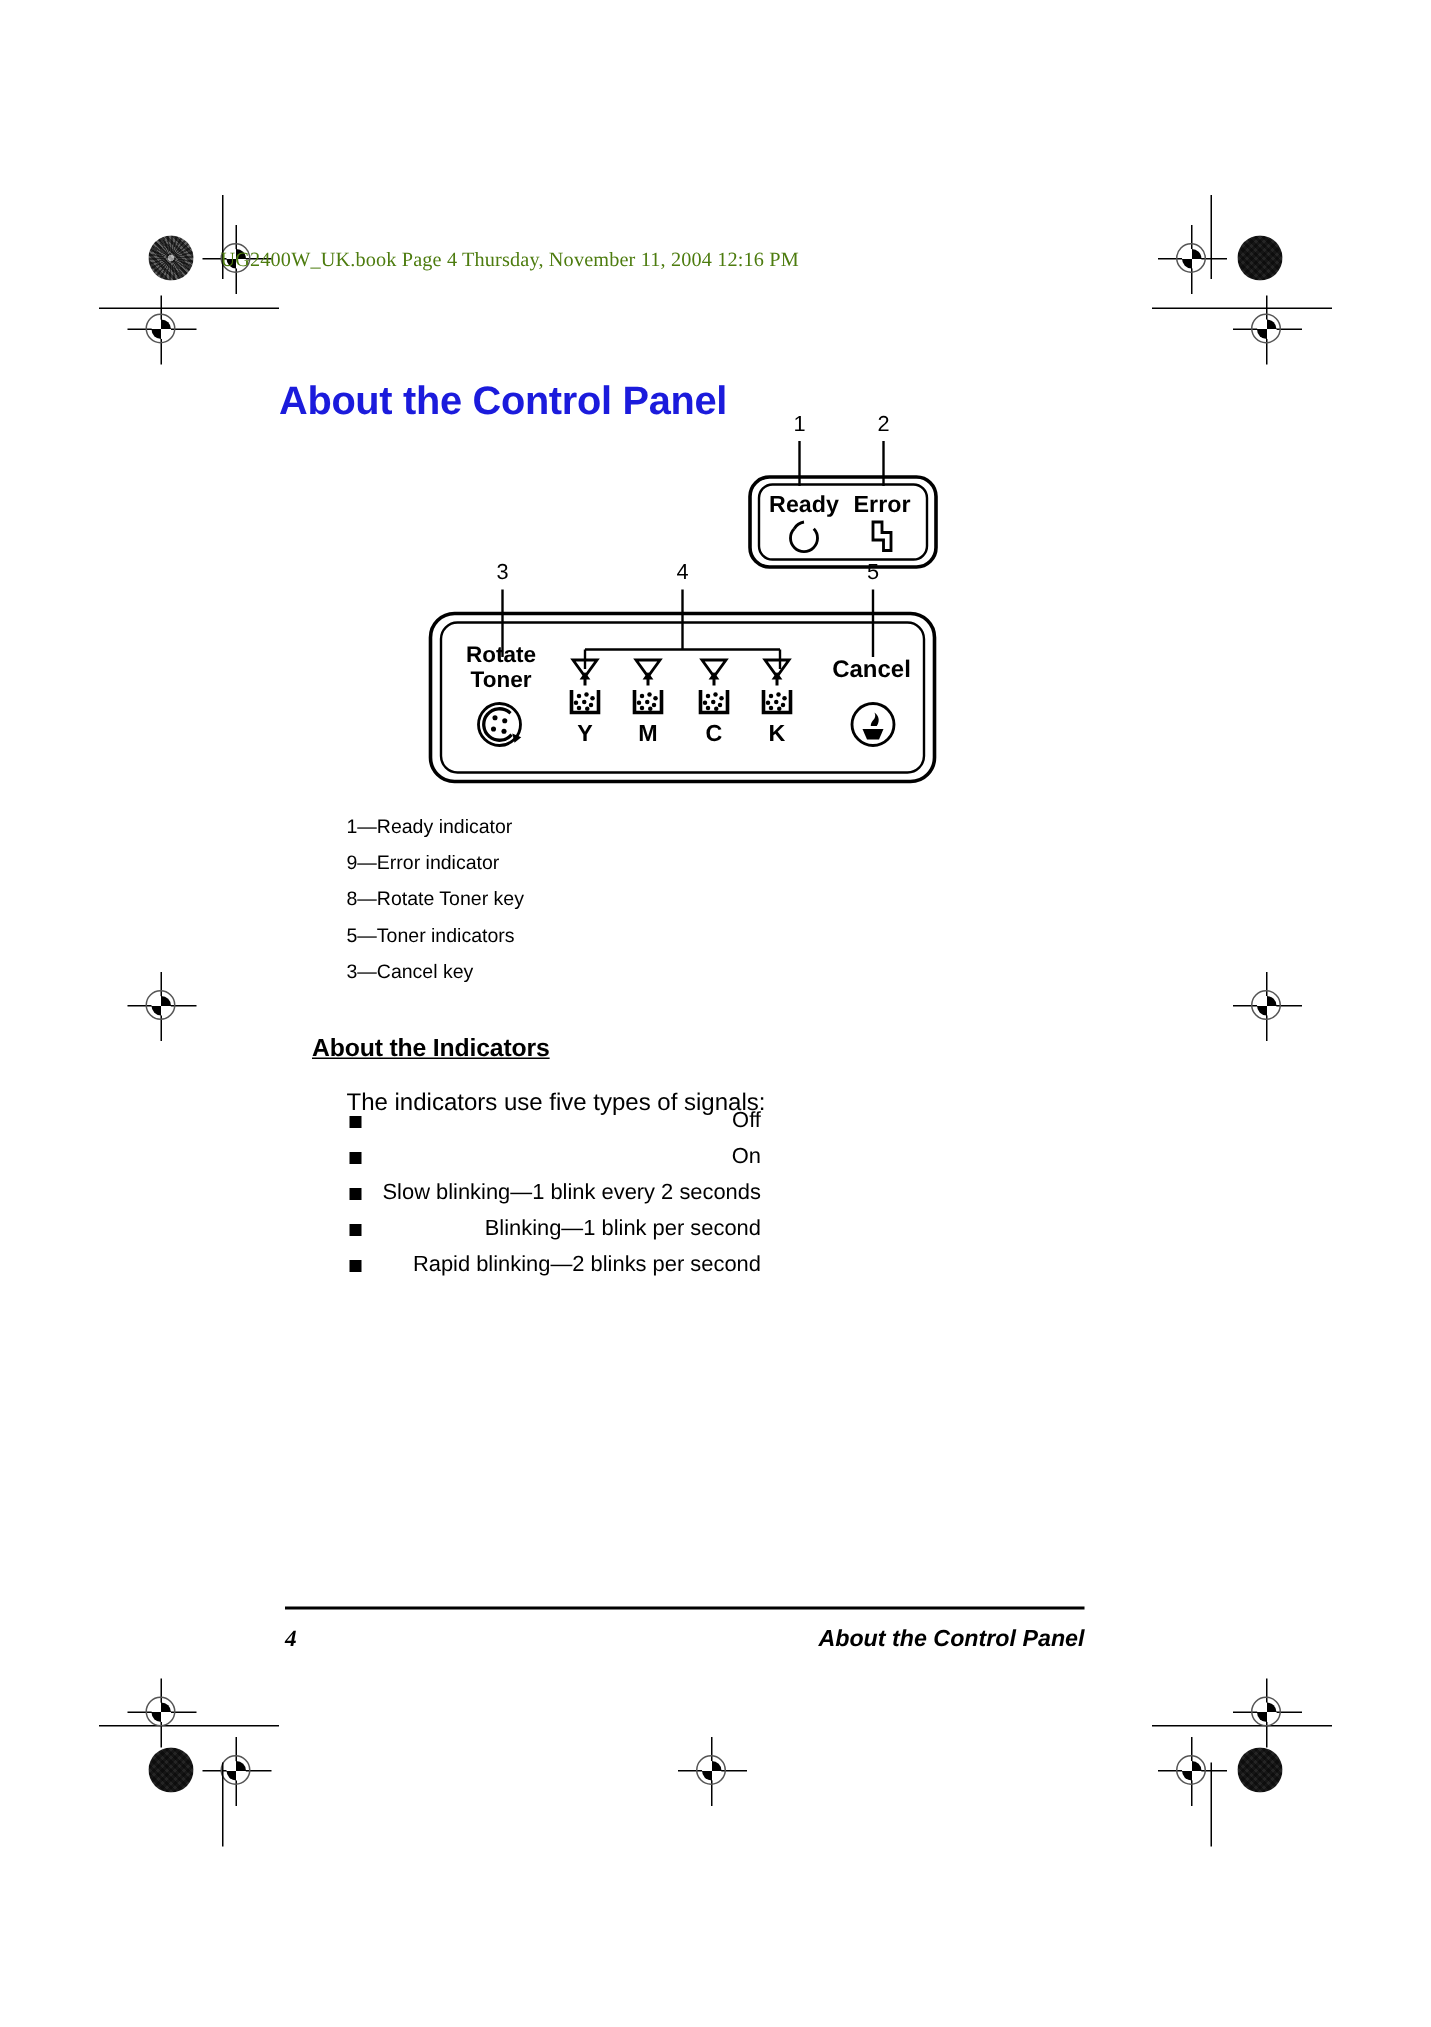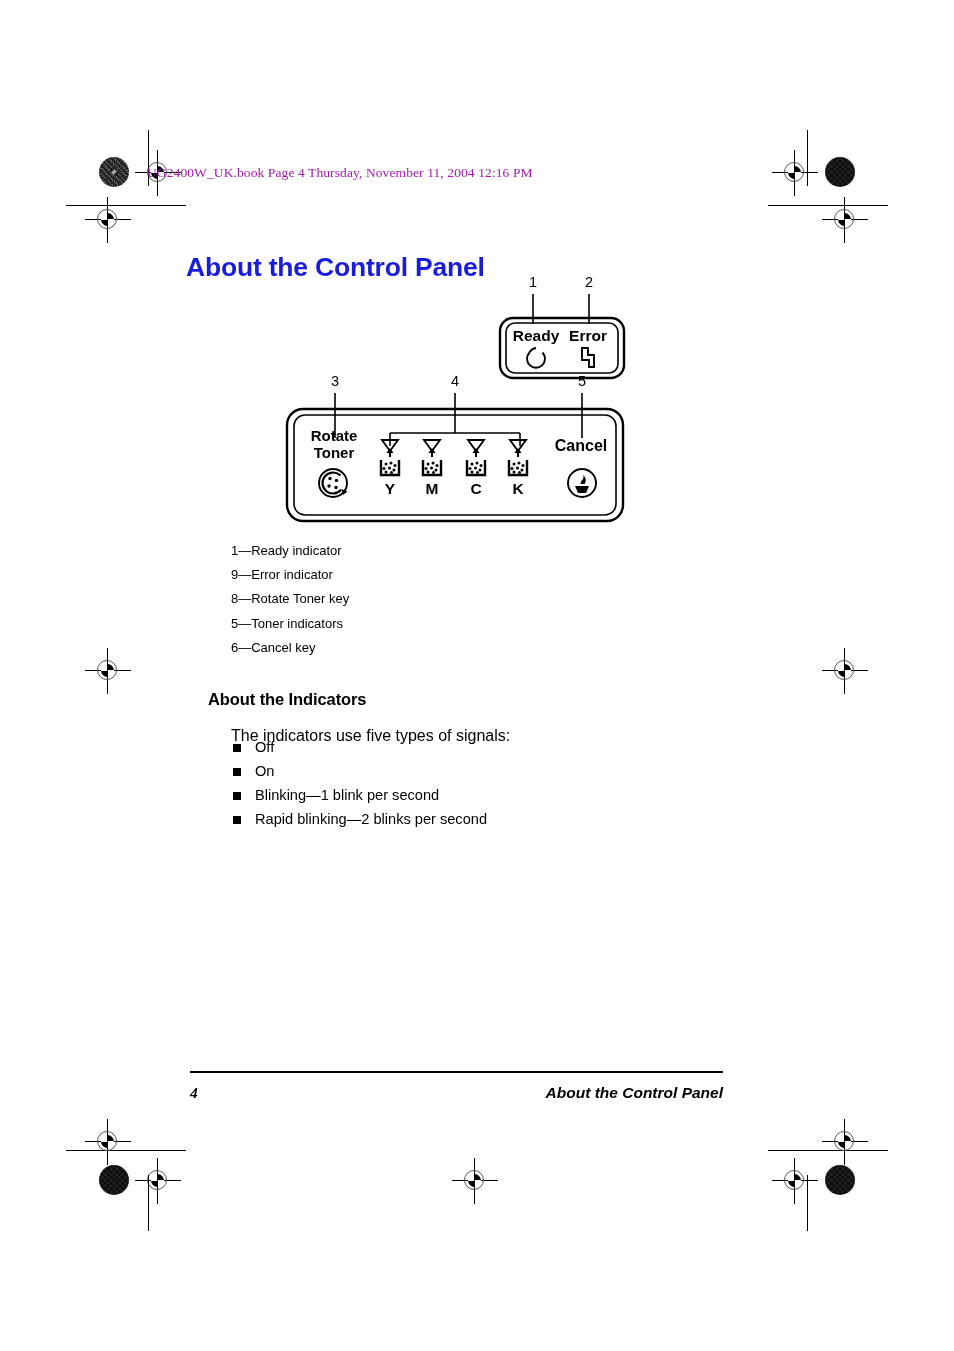--- a/index.html
+++ b/index.html
@@ -70,21 +70,21 @@
 
   
   .slug {
     position: absolute;
     left: 147px;
     top: 165px;
     font-family: "Liberation Serif", serif;
     font-size: 13.5px;
     letter-spacing: .1px;
     white-space: nowrap;
-    color: #a21caf;
+    color: #4d7c0f;
   }
 
   
   .page-title {
     position: absolute;
     left: 186px;
     top: 234px;
     font-size: 26.5px;
     font-weight: bold;
     letter-spacing: -0.2px;
@@ -93,20 +93,21 @@
   }
 
   .section-title {
     position: absolute;
     left: 208px;
     top: 676px;
     font-size: 16.5px;
     font-weight: bold;
     letter-spacing: -.1px;
     white-space: nowrap;
+    text-decoration: underline;
   }
 
   .intro-line {
     position: absolute;
     left: 231px;
     top: 711px;
     font-size: 16px;
     white-space: nowrap;
   }
 
@@ -120,20 +121,21 @@
     height: 24.2px;
     line-height: 24.2px;
     white-space: nowrap;
   }
 
   .bullet-list {
     position: absolute;
     left: 233px;
     top: 735px;
     font-size: 14.6px;
+    text-align: right;
   }
   .bullet-list .bullet-row {
     height: 24.1px;
     line-height: 24.1px;
     white-space: nowrap;
     position: relative;
     padding-left: 22px;
   }
   .bullet-list .sq {
     position: absolute;
@@ -399,37 +401,41 @@
     </g>
   </g>
 </svg>
 </div>
 
 <div class="legend-list">
   <div class="legend-row">1—Ready indicator</div>
   <div class="legend-row">9—Error indicator</div>
   <div class="legend-row">8—Rotate Toner key</div>
   <div class="legend-row">5—Toner indicators</div>
-  <div class="legend-row">6—Cancel key</div>
+  <div class="legend-row">3—Cancel key</div>
 </div>
 
 <h2 class="section-title">About the Indicators</h2>
 <p class="intro-line">The indicators use five types of signals:</p>
 
 <div class="bullet-list">
   <div class="bullet-row">
     <span class="sq"></span>
     <span>Off</span>
   </div>
   <div class="bullet-row">
     <span class="sq"></span>
     <span>On</span>
   </div>
   <div class="bullet-row">
     <span class="sq"></span>
+    <span>Slow blinking—1 blink every 2 seconds</span>
+  </div>
+  <div class="bullet-row">
+    <span class="sq"></span>
     <span>Blinking—1 blink per second</span>
   </div>
   <div class="bullet-row">
     <span class="sq"></span>
     <span>Rapid blinking—2 blinks per second</span>
   </div>
 </div>
 
 <div class="footer-rule"></div>
 <div class="footer-page">4</div>

